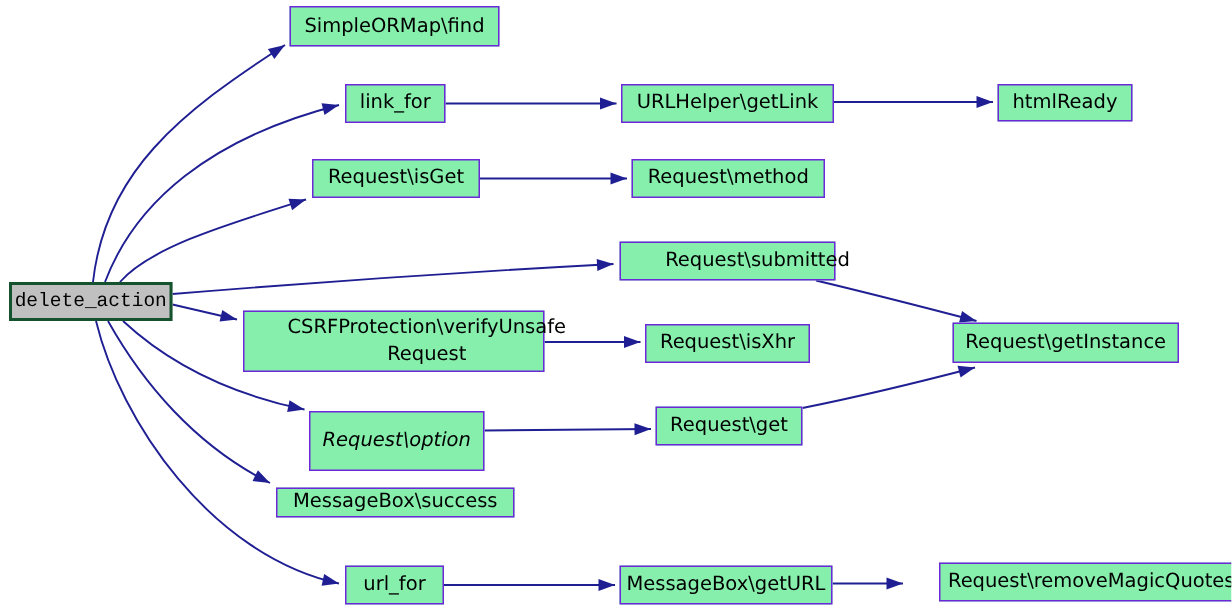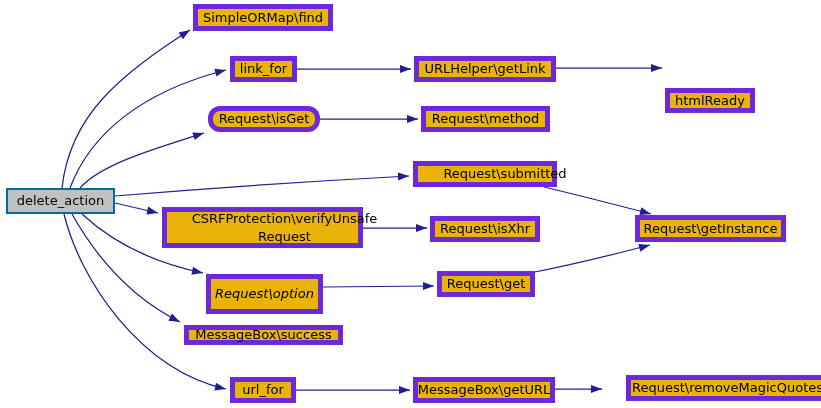--- a/index.html
+++ b/index.html
@@ -21,32 +21,33 @@
     top: 0;
     pointer-events: none;
   }
   .node {
     position: absolute;
     box-sizing: border-box;
     display: flex;
     align-items: center;
     justify-content: center;
     text-align: center;
-    border: 5px solid #6d28d9;
-    background: #eab308;
+    border: 1px solid #6d28d9;
+    background: #86efac;
     color: #000000;
     font-size: 13px;
     line-height: 1.35;
     white-space: pre-line;
     cursor: pointer;
   }
   .node.highlight {
     background: #c0c0c0;
-    border: 2px solid #0369a1;
+    border: 2px solid #14532d;
     cursor: default;
+    font-family: Liberation Mono, monospace;
   }
 </style>
 </head>
 <body>
 
 <div class="stage">
     <svg width="821" height="408" viewBox="0 0 821 408" class="edges-layer">
       <path d="M62,188 C70,115 120,75 190,30" fill="none" stroke="#1f1f93" stroke-width="1.25"></path>
       <polygon points="190,30 182.9100671361119,39.3130474059547 178.5840064056039,32.58361960294227" fill="#1f1f93"></polygon>
       <path d="M70,188 C90,135 140,92 226,70" fill="none" stroke="#1f1f93" stroke-width="1.25"></path>
@@ -79,22 +80,22 @@
       <polygon points="650,245 640.3700617280817,251.6531412790533 638.3458397729335,243.9134690976043" fill="#1f1f93"></polygon>
       <path d="M296,390 L410,390" fill="none" stroke="#1f1f93" stroke-width="1.25"></path>
       <polygon points="410,390 399,394 399,386" fill="#1f1f93"></polygon>
       <path d="M555,389 L602,389" fill="none" stroke="#1f1f93" stroke-width="1.25"></path>
       <polygon points="602,389 591,393 591,385" fill="#1f1f93"></polygon>
     </svg>
     <div class="node highlight" style="left: 6px; top: 188px; width: 109px; height: 26px;">delete_action</div>
     <div class="node" style="left: 193px; top: 4px; width: 140px; height: 27px;">SimpleORMap\find</div>
     <div class="node" style="left: 230px; top: 56px; width: 67px; height: 26px;">link_for</div>
     <div class="node" style="left: 414px; top: 56px; width: 142px; height: 26px;">URLHelper\getLink</div>
-    <div class="node" style="left: 665px; top: 56px; width: 90px; height: 25px; margin-top: 32px;">htmlReady</div>
-    <div class="node" style="left: 208px; top: 106px; width: 112px; height: 26px; border-radius: 12px;">Request\isGet</div>
+    <div class="node" style="left: 665px; top: 56px; width: 90px; height: 25px;">htmlReady</div>
+    <div class="node" style="left: 208px; top: 106px; width: 112px; height: 26px;">Request\isGet</div>
     <div class="node" style="left: 421px; top: 106px; width: 129px; height: 26px;">Request\method</div>
     <div class="node" style="left: 413px; top: 161px; width: 144px; height: 26px; padding-left: 40px;">Request\submitted</div>
     <div class="node" style="left: 162px; top: 207px; width: 201px; height: 41px; padding-left: 44px;">CSRFProtection\verifyUnsafe
 Request</div>
     <div class="node" style="left: 430px; top: 216px; width: 110px; height: 26px;">Request\isXhr</div>
     <div class="node" style="left: 635px; top: 215px; width: 151px; height: 27px;">Request\getInstance</div>
     <div class="node" style="left: 206px; top: 274px; width: 117px; height: 40px; font-style: italic;">Request\option</div>
     <div class="node" style="left: 437px; top: 271px; width: 98px; height: 26px; text-align: center;">Request\get</div>
     <div class="node" style="left: 184px; top: 325px; width: 159px; height: 20px;">MessageBox\success</div>
     <div class="node" style="left: 230px; top: 377px; width: 66px; height: 26px;">url_for</div>

